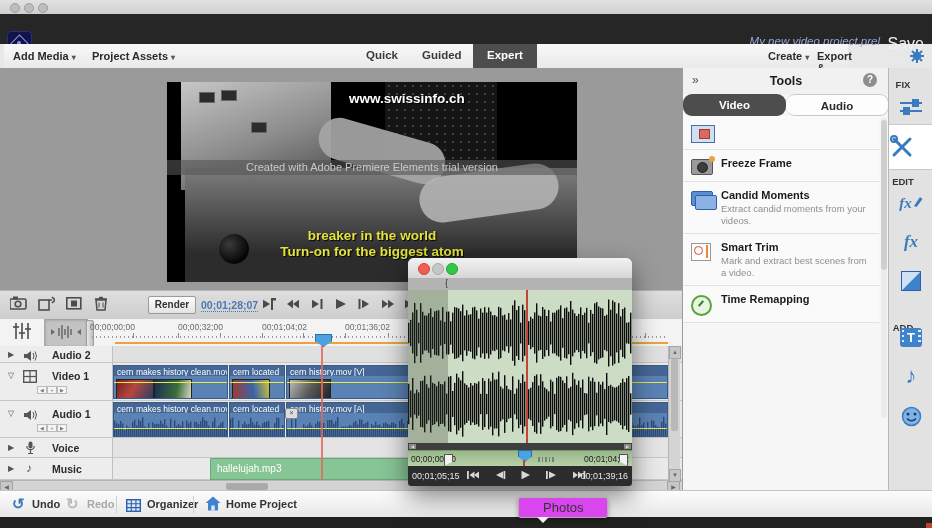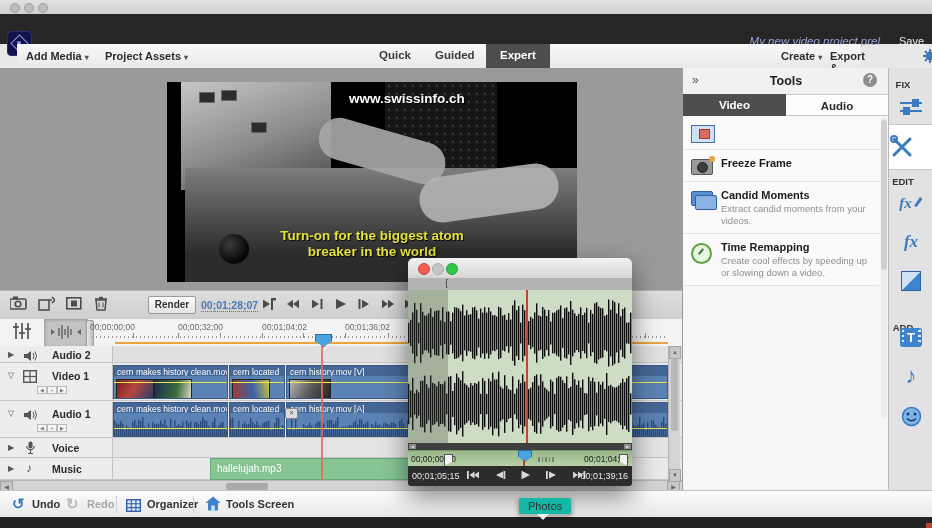--- a/index.html
+++ b/index.html
@@ -7,23 +7,23 @@
        font-family:"Liberation Sans",sans-serif;background:#e8e8e8;-webkit-font-smoothing:antialiased;}
   .abs{position:absolute;}
   
   .chrome{left:0;top:0;width:932px;height:14px;background:linear-gradient(#e2e2e2,#cfcfcf);border-bottom:1px solid #aaa;}
   .dot{width:8px;height:8px;border-radius:50%;background:#bdbdbd;border:1px solid #9e9e9e;top:3px;}
   .titlebar{left:0;top:14px;width:932px;height:30px;background:#262626;}
   .logo{left:7px;top:17px;width:23px;height:23px;border-radius:4px;background:#11134a;border:1px solid #2a2e7a;}
   .logo .dia{position:absolute;left:5px;top:5px;width:11px;height:11px;border:1.5px solid #8a93e8;transform:rotate(45deg);}
   .logo .c{position:absolute;left:8.5px;top:8.5px;width:4px;height:4px;border-radius:50%;background:#8a93e8;}
   .proj-name{right:52px;top:21px;color:#9aa4d6;font-style:italic;font-size:11.5px;}
-  .save-btn{right:8px;top:21px;color:#f0f0f0;font-size:11px;}
+  .save-btn{right:8px;top:21px;color:#f0f0f0;font-size:16px;}
   
-  .menubar{left:17px;top:44px;width:844px;height:24px;background:linear-gradient(#f8f8f8,#e9e9e9);border-bottom:1px solid #c2c2c2;}
+  .menubar{left:4px;top:44px;width:844px;height:24px;background:linear-gradient(#f8f8f8,#e9e9e9);border-bottom:1px solid #c2c2c2;}
   .mtxt{font-size:11px;font-weight:bold;color:#2b2b2b;top:6px;}
   .caret{font-size:8px;color:#555;}
   .mode{top:5px;font-size:11.5px;font-weight:bold;color:#3a3a3a;}
   .mode.active{background:#4d4d4d;color:#fff;padding:5px 14px;top:0;height:24px;box-sizing:border-box;}
   
   .monitor-area{left:0;top:68px;width:682px;height:222px;background:#9a9a9a;}
   .video-frame{left:167px;top:14px;width:410px;height:200px;background:#000;overflow:hidden;}
   .vf-panel{left:14px;top:0;width:150px;height:108px;background:linear-gradient(160deg,#c6c6c6,#8a8a8a 55%,#4a4a4a);}
   .vf-sw{position:absolute;width:14px;height:9px;background:#2c2c2c;border:1px solid #666;}
   .vf-wall{left:218px;top:0;width:112px;height:96px;background-color:#151515;background-image:radial-gradient(#3c3c3c 1.2px,transparent 1.6px);background-size:8px 8px;}
@@ -34,21 +34,21 @@
   .vf-watermark{left:182px;top:9px;color:#fff;font-weight:bold;font-size:13.5px;text-shadow:1px 1px 1px #000;}
   .vf-banner{left:0;top:78px;width:410px;height:15px;background:rgba(85,85,85,.6);color:#c9c9c9;font-size:11px;text-align:center;line-height:15px;}
   .vf-sub{left:0;top:146px;width:410px;text-align:center;color:#e3e33c;font-weight:bold;font-size:13.5px;line-height:1.15;text-shadow:1px 1px 1px #000;}
   
   .tools-panel{left:682px;top:68px;width:206px;height:422px;background:#f6f6f6;border-left:1px solid #9c9c9c;}
   .tp-head{left:0;top:0;width:206px;height:26px;background:#f1f1f1;}
   .tp-title{width:100%;text-align:center;top:6px;font-size:12.5px;font-weight:bold;color:#1d1d1d;}
   .tp-collapse{left:9px;top:5px;font-size:12px;color:#555;}
   .tp-help{right:12px;top:5px;width:14px;height:14px;border-radius:50%;background:#8d8d8d;color:#fff;font-size:10px;text-align:center;line-height:14px;font-weight:bold;}
   .tp-tabs{left:0;top:26px;width:206px;height:22px;}
-  .tp-tab{width:103px;height:22px;text-align:center;line-height:22px;font-size:11.5px;font-weight:bold;box-sizing:border-box;}
+  .tp-tab{width:103px;height:22px;text-align:center;line-height:22px;font-size:11.5px;font-weight:bold;box-sizing:border-box;border-radius:9px;}
   .tp-tab.on{background:#4d4d4d;color:#fff;}
   .tp-tab.off{background:#fdfdfd;color:#2b2b2b;border:1px solid #c9c9c9;border-left:none;}
   .tp-list{left:0;top:48px;width:196px;}
   .tool-item{display:flex;padding:7px 6px 6px 8px;border-bottom:1px solid #e2e2e2;background:#fafafa;}
   .ti-icon{width:30px;flex:0 0 30px;padding-top:2px;}
   .ti-name{font-size:11px;font-weight:bold;color:#1a1a1a;margin-bottom:2px;}
   .ti-desc{font-size:9.5px;color:#8e8e8e;line-height:1.25;}
   .tp-scroll{right:2px;top:50px;width:6px;height:300px;background:#ececec;border-radius:3px;}
   .tp-thumb{left:0;top:2px;width:6px;height:150px;background:#cfcfcf;border-radius:3px;}
   
@@ -128,21 +128,21 @@
   .fw-transport{left:0;top:208px;width:224px;height:20px;background:#2c2c2c;border-radius:0 0 3px 3px;color:#e8e8e8;font-size:9px;}
   .fw-btn{top:4px;width:18px;height:12px;}
   
   .statusbar{left:0;top:490px;width:932px;height:27px;background:linear-gradient(#fcfcfc,#e7e7e7);border-top:1px solid #c4c4c4;}
   .sb-label{top:7px;font-size:11px;font-weight:bold;color:#333;}
   .sb-sep{top:5px;width:1px;height:17px;background:#cfcfcf;}
   .undo-g{font-size:15px;color:#3a7abf;font-weight:bold;top:4px;}
   .redo-g{font-size:15px;color:#b9b9b9;font-weight:bold;top:4px;}
   .dock{left:0;top:517px;width:932px;height:11px;background:#222;}
   .corner-accent{right:0px;top:523px;width:6px;height:5px;background:#b8432e;}
-  .tooltip{left:518px;top:497px;background:#14b8a6;border:1px solid #b0afa8;border-radius:3px;box-shadow:0 2px 5px rgba(0,0,0,.3);font-size:11px;color:#333;padding:2px 9px;z-index:60;}
+  .tooltip{left:518px;top:497px;background:#d946ef;border:1px solid #b0afa8;border-radius:3px;box-shadow:0 2px 5px rgba(0,0,0,.3);font-size:13px;color:#333;padding:2px 24px;z-index:60;}
   .tooltip:after{content:"";position:absolute;left:18px;bottom:-6px;border:6px solid transparent;border-top-color:#f2f1ec;border-bottom:none;}
 </style>
 </head>
 <body>
 
 <div class="app">
 
   <div class="abs chrome">
     <div class="abs dot" style="left:10px"></div>
     <div class="abs dot" style="left:24px"></div>
@@ -182,23 +182,24 @@
         <span class="vf-sw" style="left:18px;top:10px"></span>
           <span class="vf-sw" style="left:40px;top:8px"></span>
           <span class="vf-sw" style="left:70px;top:40px"></span>
       </div>
       <div class="abs vf-wall"></div>
       <div class="abs vf-desk"></div>
       <div class="abs vf-arm1"></div>
       <div class="abs vf-arm2"></div>
       <div class="abs vf-knob"></div>
       <div class="abs vf-watermark">www.swissinfo.ch</div>
+      <div class="abs vf-banner">Created with Adobe Premiere Elements trial version</div>
       <div class="abs vf-sub">
+        <div>breaker in the world</div>
         <div>Turn-on for the biggest atom</div>
-        <div>breaker in the world</div>
       </div>
     </div>
   </div>
 
   <div class="abs tools-panel">
     <div class="abs tp-head">
       <span class="abs tp-collapse">»</span>
       <div class="abs tp-title">Tools</div>
       <span class="abs tp-help">?</span>
     </div>
@@ -231,27 +232,38 @@
               <i></i>
             </div>
           </div>
         <div>
             <div class="ti-name">Candid Moments</div>
             <div class="ti-desc">Extract candid moments from your videos.</div>
           </div>
       </div>
       <div class="tool-item">
         <div class="ti-icon">
+            <div class="ic-trim">
+              <i></i>
+              <b></b>
+            </div>
+          </div>
+        <div>
+            <div class="ti-name">Smart Trim</div>
+            <div class="ti-desc">Mark and extract best scenes from a video.</div>
+          </div>
+      </div>
+      <div class="tool-item">
+        <div class="ti-icon">
             <div class="ic-clock">
               <i></i>
             </div>
           </div>
         <div>
             <div class="ti-name">Time Remapping</div>
-            <div class="ti-desc">Create cool effects by speeding up or slowing down a video.</div>
           </div>
       </div>
     </div>
     <div class="abs tp-scroll">
         <div class="abs tp-thumb"></div>
       </div>
   </div>
 
   <div class="abs rail">
     <div class="abs rail-label" style="top:11px">FIX</div>
@@ -834,21 +846,21 @@
     </span>
     <span class="abs sb-label" style="left:147px">Organizer</span>
     <span class="abs sb-sep" style="left:193px"></span>
     <span class="abs" style="left:205px;top:5px">
       <svg width="16" height="15" viewBox="0 0 16 15">
           <polygon points="8,0.5 15.5,7 0.5,7" fill="#3f83cc"></polygon>
           <rect x="3" y="7" width="10" height="7.5" fill="#3f83cc"></rect>
           <rect x="6.3" y="9.5" width="3.4" height="5" fill="#dce8f8"></rect>
         </svg>
     </span>
-    <span class="abs sb-label" style="left:226px">Tools Screen</span>
+    <span class="abs sb-label" style="left:226px">Home Project</span>
   </div>
   <div class="abs dock"></div>
   <div class="abs corner-accent"></div>
 
   <div class="abs floatwin">
     <div class="abs fw-title">
       <span class="abs tl-dot" style="left:10px;background:#f15e52;border:1px solid #d04438"></span>
       <span class="abs tl-dot" style="left:24px;background:#c6c6c6;border:1px solid #aaa"></span>
       <span class="abs tl-dot" style="left:38px;background:#33c748;border:1px solid #22a335"></span>
     </div>

